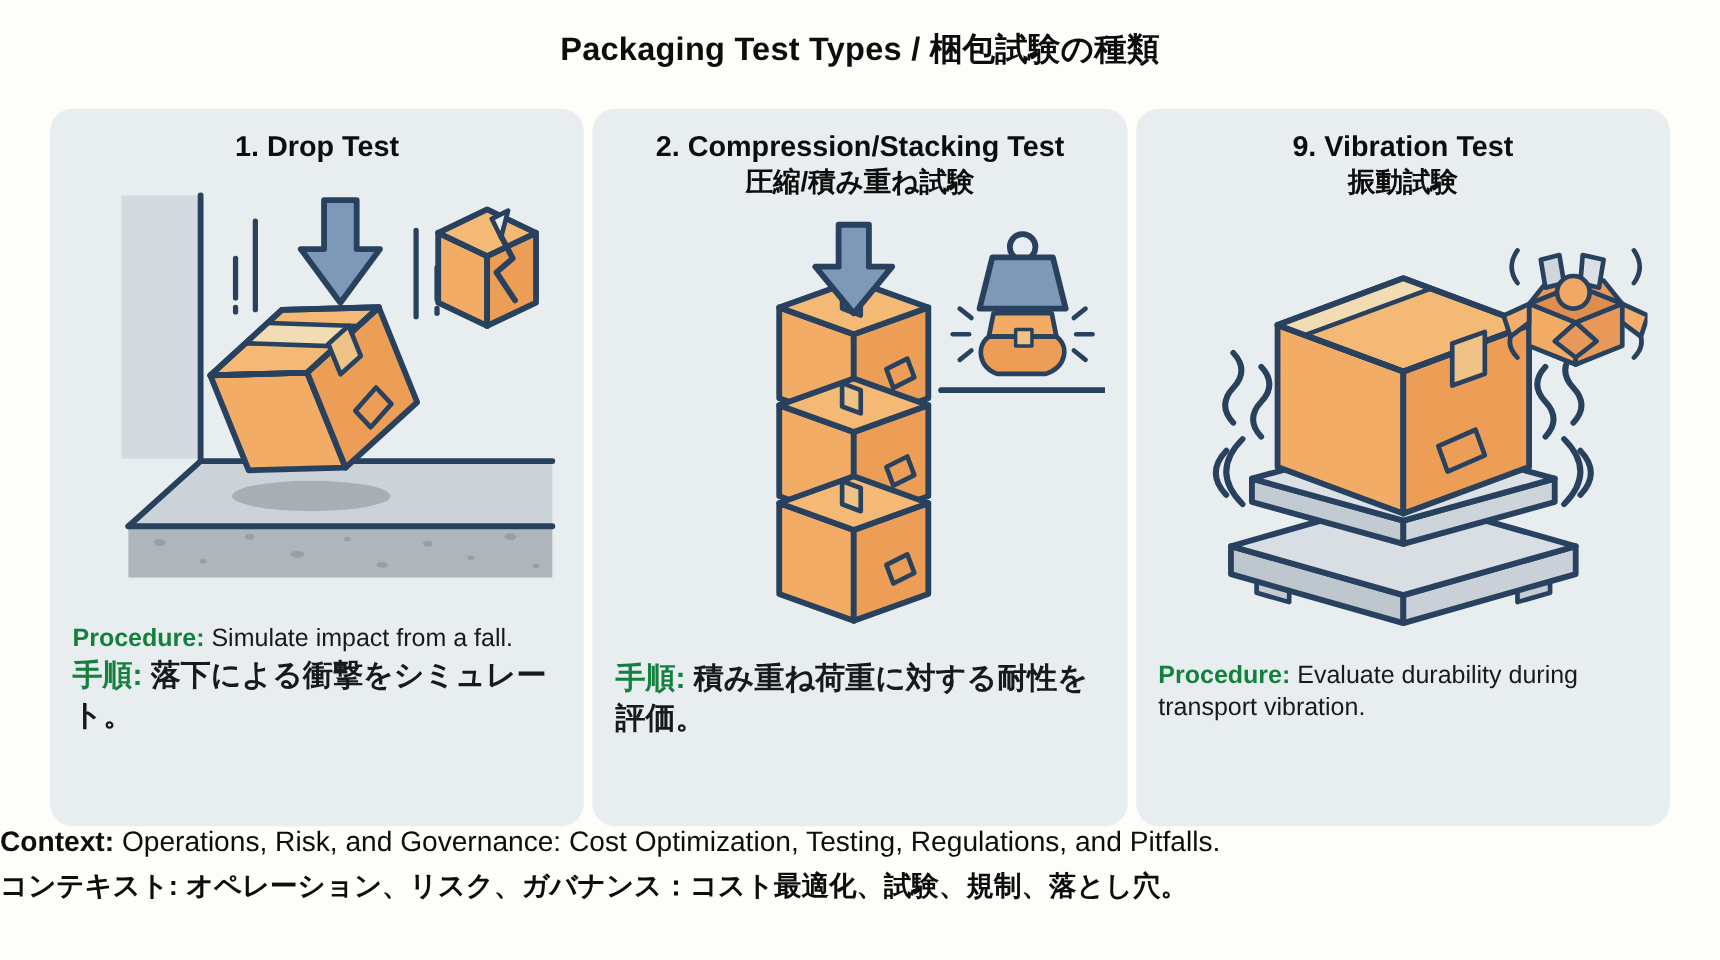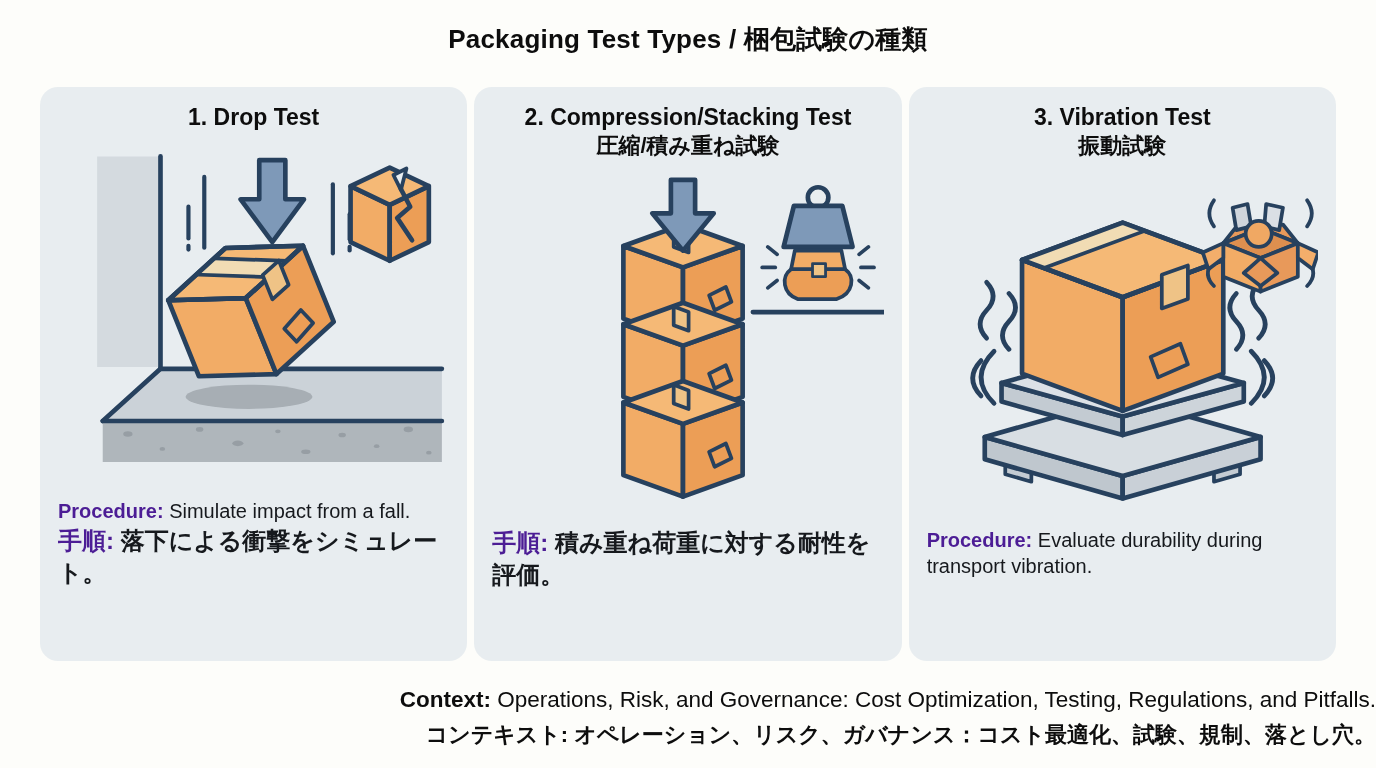--- a/index.html
+++ b/index.html
@@ -14,23 +14,23 @@
   }
   .panels{display:flex;gap:7px;margin:30px 40px 0;}
   .panel{
     flex:1;background:#E8EDF0;border-radius:18px;height:574px;
     box-sizing:border-box;padding:16px 18px 0;display:flex;flex-direction:column;
   }
   .panel-title{text-align:center;font-weight:700;font-size:23px;line-height:1.28;color:#0d0d0d;}
   .panel-title .ja{font-size:22px;}
   .illus{width:100%;height:352px;margin-top:4px;display:block;}
   .proc{font-size:20px;line-height:1.34;margin-top:10px;color:#16191d;padding-right:4px;}
-  .proc b{color:#4c1d95;}
+  .proc b{color:#15803d;}
   .proc .ja-line{font-weight:700;font-size:24px;}
-  .footer{margin-top:26px;text-align:right;font-size:22.5px;color:#0d0d0d;}
+  .footer{text-align:left;font-size:22.5px;color:#0d0d0d;}
   .footer .ja{font-weight:700;margin-top:7px;font-size:22px;}
   svg .ln{stroke:#27415E;stroke-linejoin:round;stroke-linecap:round;}
 </style>
 </head>
 <body>
 
 <div class="page-title">Packaging Test Types / 梱包試験の種類</div>
 
 <div class="panels">
 
@@ -150,21 +150,21 @@
         <line class="ln" x1="-70" y1="60" x2="70" y2="60" stroke-width="5"></line>
       </g>
     </svg>
     <div class="proc">
       <div class="ja-line"><b>手順:</b> <span>積み重ね荷重に対する耐性を評価。</span></div>
     </div>
   </div>
 
   <div class="panel">
     <div class="panel-title">
-      <div>3. Vibration Test</div>
+      <div>9. Vibration Test</div>
       <div class="ja">振動試験</div>
     </div>
     <svg class="illus" viewBox="0 0 420 350" aria-hidden="true">
       <defs>
           <clipPath id="v-top">
             <polygon points="210,48 318,88 210,128 102,88"></polygon>
           </clipPath>
         </defs>
       <g>
 

